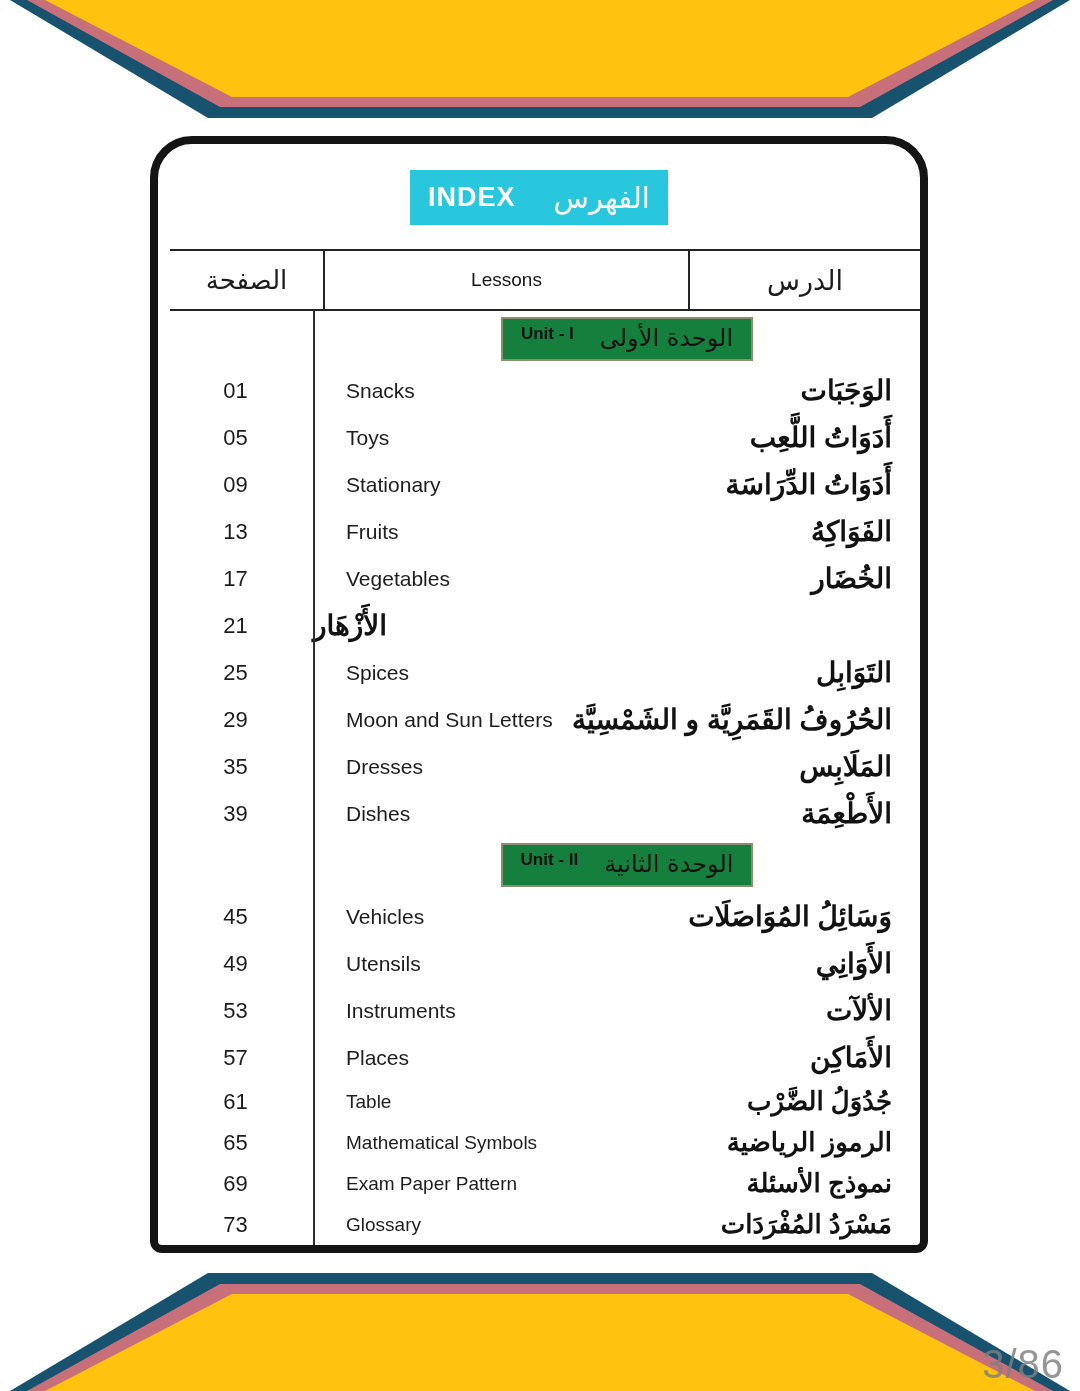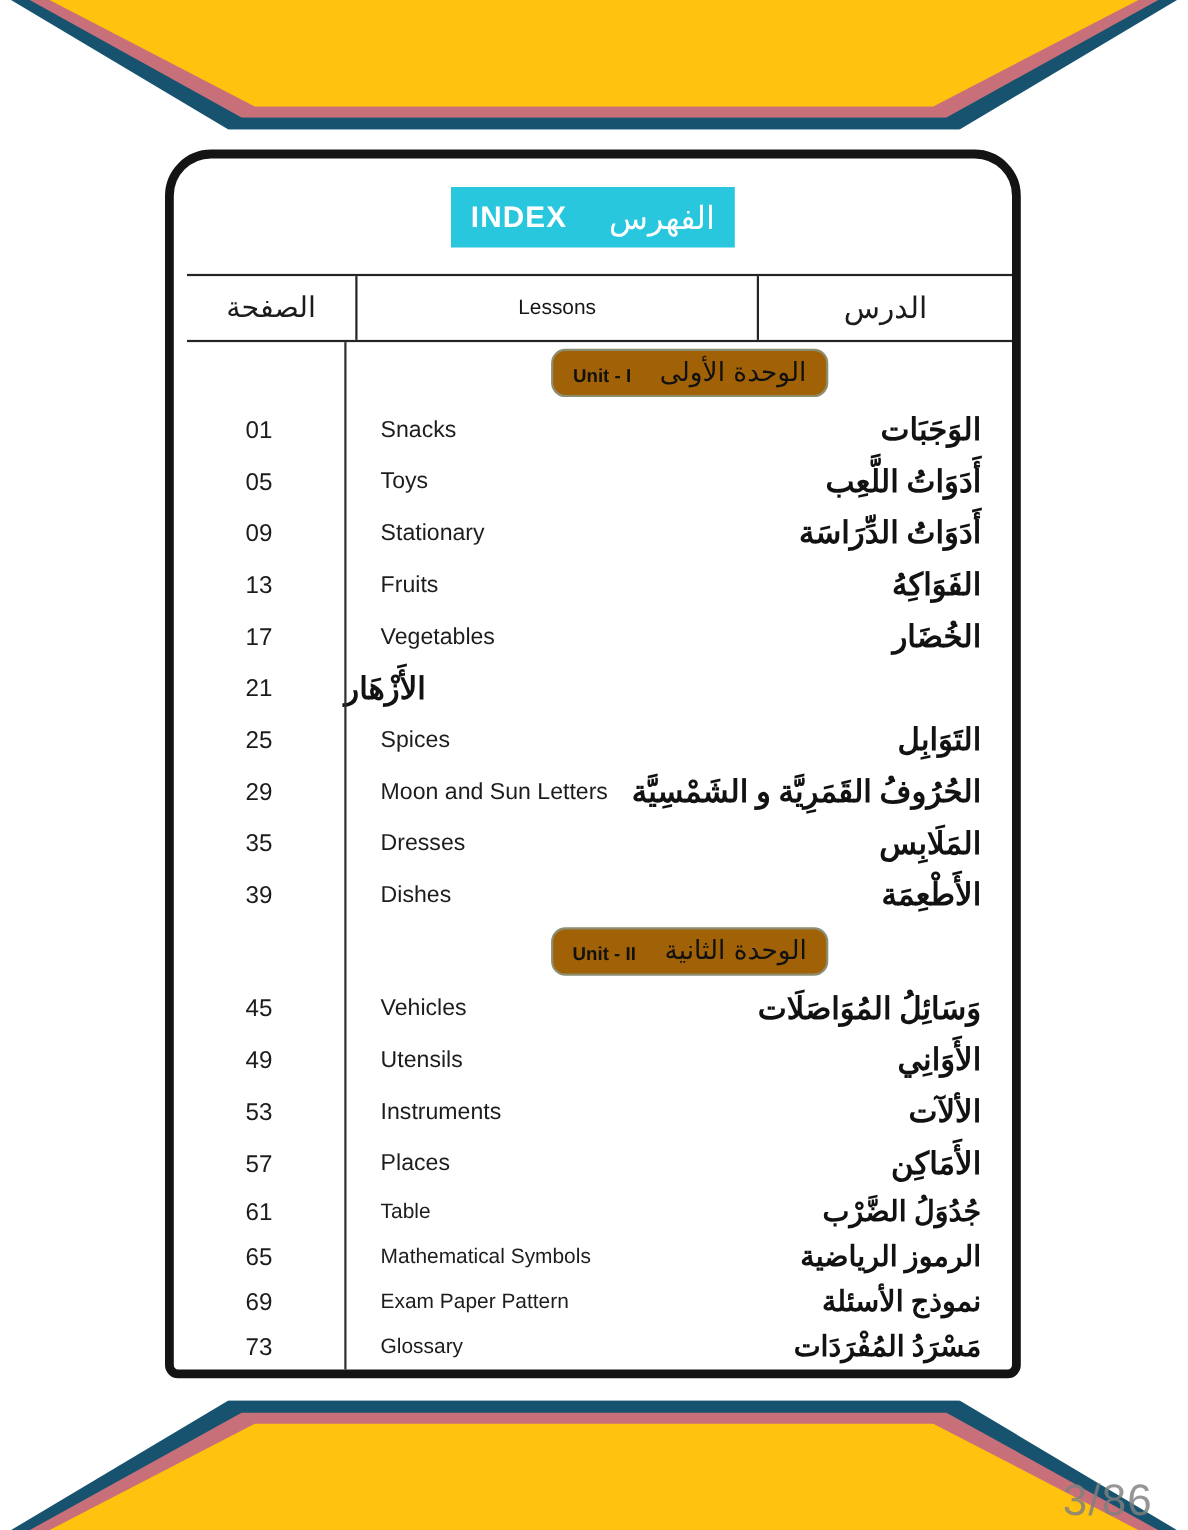--- a/index.html
+++ b/index.html
@@ -11,21 +11,21 @@
   .deco-top{top:0;}
   .deco-bottom{top:1273px;}
   .deco .layer{position:absolute;inset:0;}
   .deco-top .teal  {background:#17536F;clip-path:polygon(10px 0,1070px 0,872px 118px,208px 118px);z-index:1;}
   .deco-top .rose  {background:#C8707A;clip-path:polygon(27px 0,1053px 0,860px 107px,220px 107px);z-index:2;}
   .deco-top .yellow{background:#FFC20E;clip-path:polygon(45px 0,1035px 0,848px 97px,232px 97px);z-index:3;}
   .deco-bottom .teal  {background:#17536F;clip-path:polygon(208px 0,872px 0,1070px 118px,10px 118px);z-index:1;}
   .deco-bottom .blue  {background:#4579AD;clip-path:polygon(228px 40px,205px 52px,58px 118px,140px 118px);z-index:2;}
   .deco-bottom .rose  {background:#C8707A;clip-path:polygon(220px 11px,860px 11px,1053px 118px,27px 118px);z-index:3;}
   .deco-bottom .yellow{background:#FFC20E;clip-path:polygon(232px 21px,848px 21px,1035px 118px,45px 118px);z-index:4;}
-  .watermark{position:absolute;right:32px;bottom:4px;z-index:6;font-size:40px;
+  .watermark{position:absolute;right:16px;bottom:4px;z-index:6;font-size:40px;
              color:#7F7F7F;opacity:.82;letter-spacing:1px;}
 
   
   .card{position:absolute;left:150px;top:136px;width:778px;height:1117px;box-sizing:border-box;
         background:#ffffff;border:8px solid #141414;border-radius:42px 42px 12px 12px;
         display:flex;flex-direction:column;}
 
   .banner{margin:26px auto 0 auto;width:258px;height:57px;background:#29C7DE;
           display:flex;align-items:center;justify-content:center;gap:38px;}
   .banner .en{color:#ffffff;font-weight:bold;font-size:27px;letter-spacing:1px;}
@@ -36,32 +36,32 @@
   .thead .cell{display:flex;align-items:center;justify-content:center;}
   .thead .c1{border-right:2px solid #242424;font-family:"DejaVu Sans",sans-serif;font-size:26px;}
   .thead .c2{border-right:2px solid #242424;font-size:19px;color:#161616;}
   .thead .c3{font-family:"DejaVu Sans",sans-serif;font-size:27px;}
 
   .tbody{position:relative;flex:1;display:flex;flex-direction:column;}
   .tbody::before{content:"";position:absolute;left:155px;top:0;bottom:0;width:2px;background:#2e2e2e;}
 
   .badge-row{height:56px;display:flex;align-items:center;justify-content:center;
              transform:translateX(88px);}
-  .badge{display:inline-flex;align-items:flex-end;gap:26px;padding:5px 18px 7px 18px;
-         background:#a16207;border:2px solid #8d8d70;border-radius:13px;}
+  .badge{display:inline-flex;align-items:flex-start;gap:26px;padding:5px 18px 7px 18px;
+         background:#15803d;border:2px solid #8d8d70;border-radius:0;}
   .badge .u{font-weight:bold;font-size:17px;color:#111;}
   .badge .a{font-family:"DejaVu Sans",sans-serif;font-size:24px;color:#111;}
 
   .row{height:47px;display:flex;align-items:center;}
   .row.compact{height:41px;}
   .row .pg{width:155px;flex:0 0 155px;text-align:center;font-size:22px;color:#1c1c1c;}
   .row .en{flex:1;padding-left:33px;font-size:21px;color:#1d1d1d;}
   .row.compact .en{font-size:19px;}
   .row .ar{direction:rtl;white-space:nowrap;padding-right:28px;text-align:right;
-           font-family:Liberation Serif, serif;font-size:28px;font-weight:bold;color:#121212;}
+           font-family:Liberation Sans, sans-serif;font-size:28px;font-weight:bold;color:#121212;}
   .row.compact .ar{font-size:26px;}
 </style>
 </head>
 <body>
 
 <div class="page">
 
   <div class="deco deco-top">
     <div class="layer teal"></div>
     <div class="layer rose"></div>

